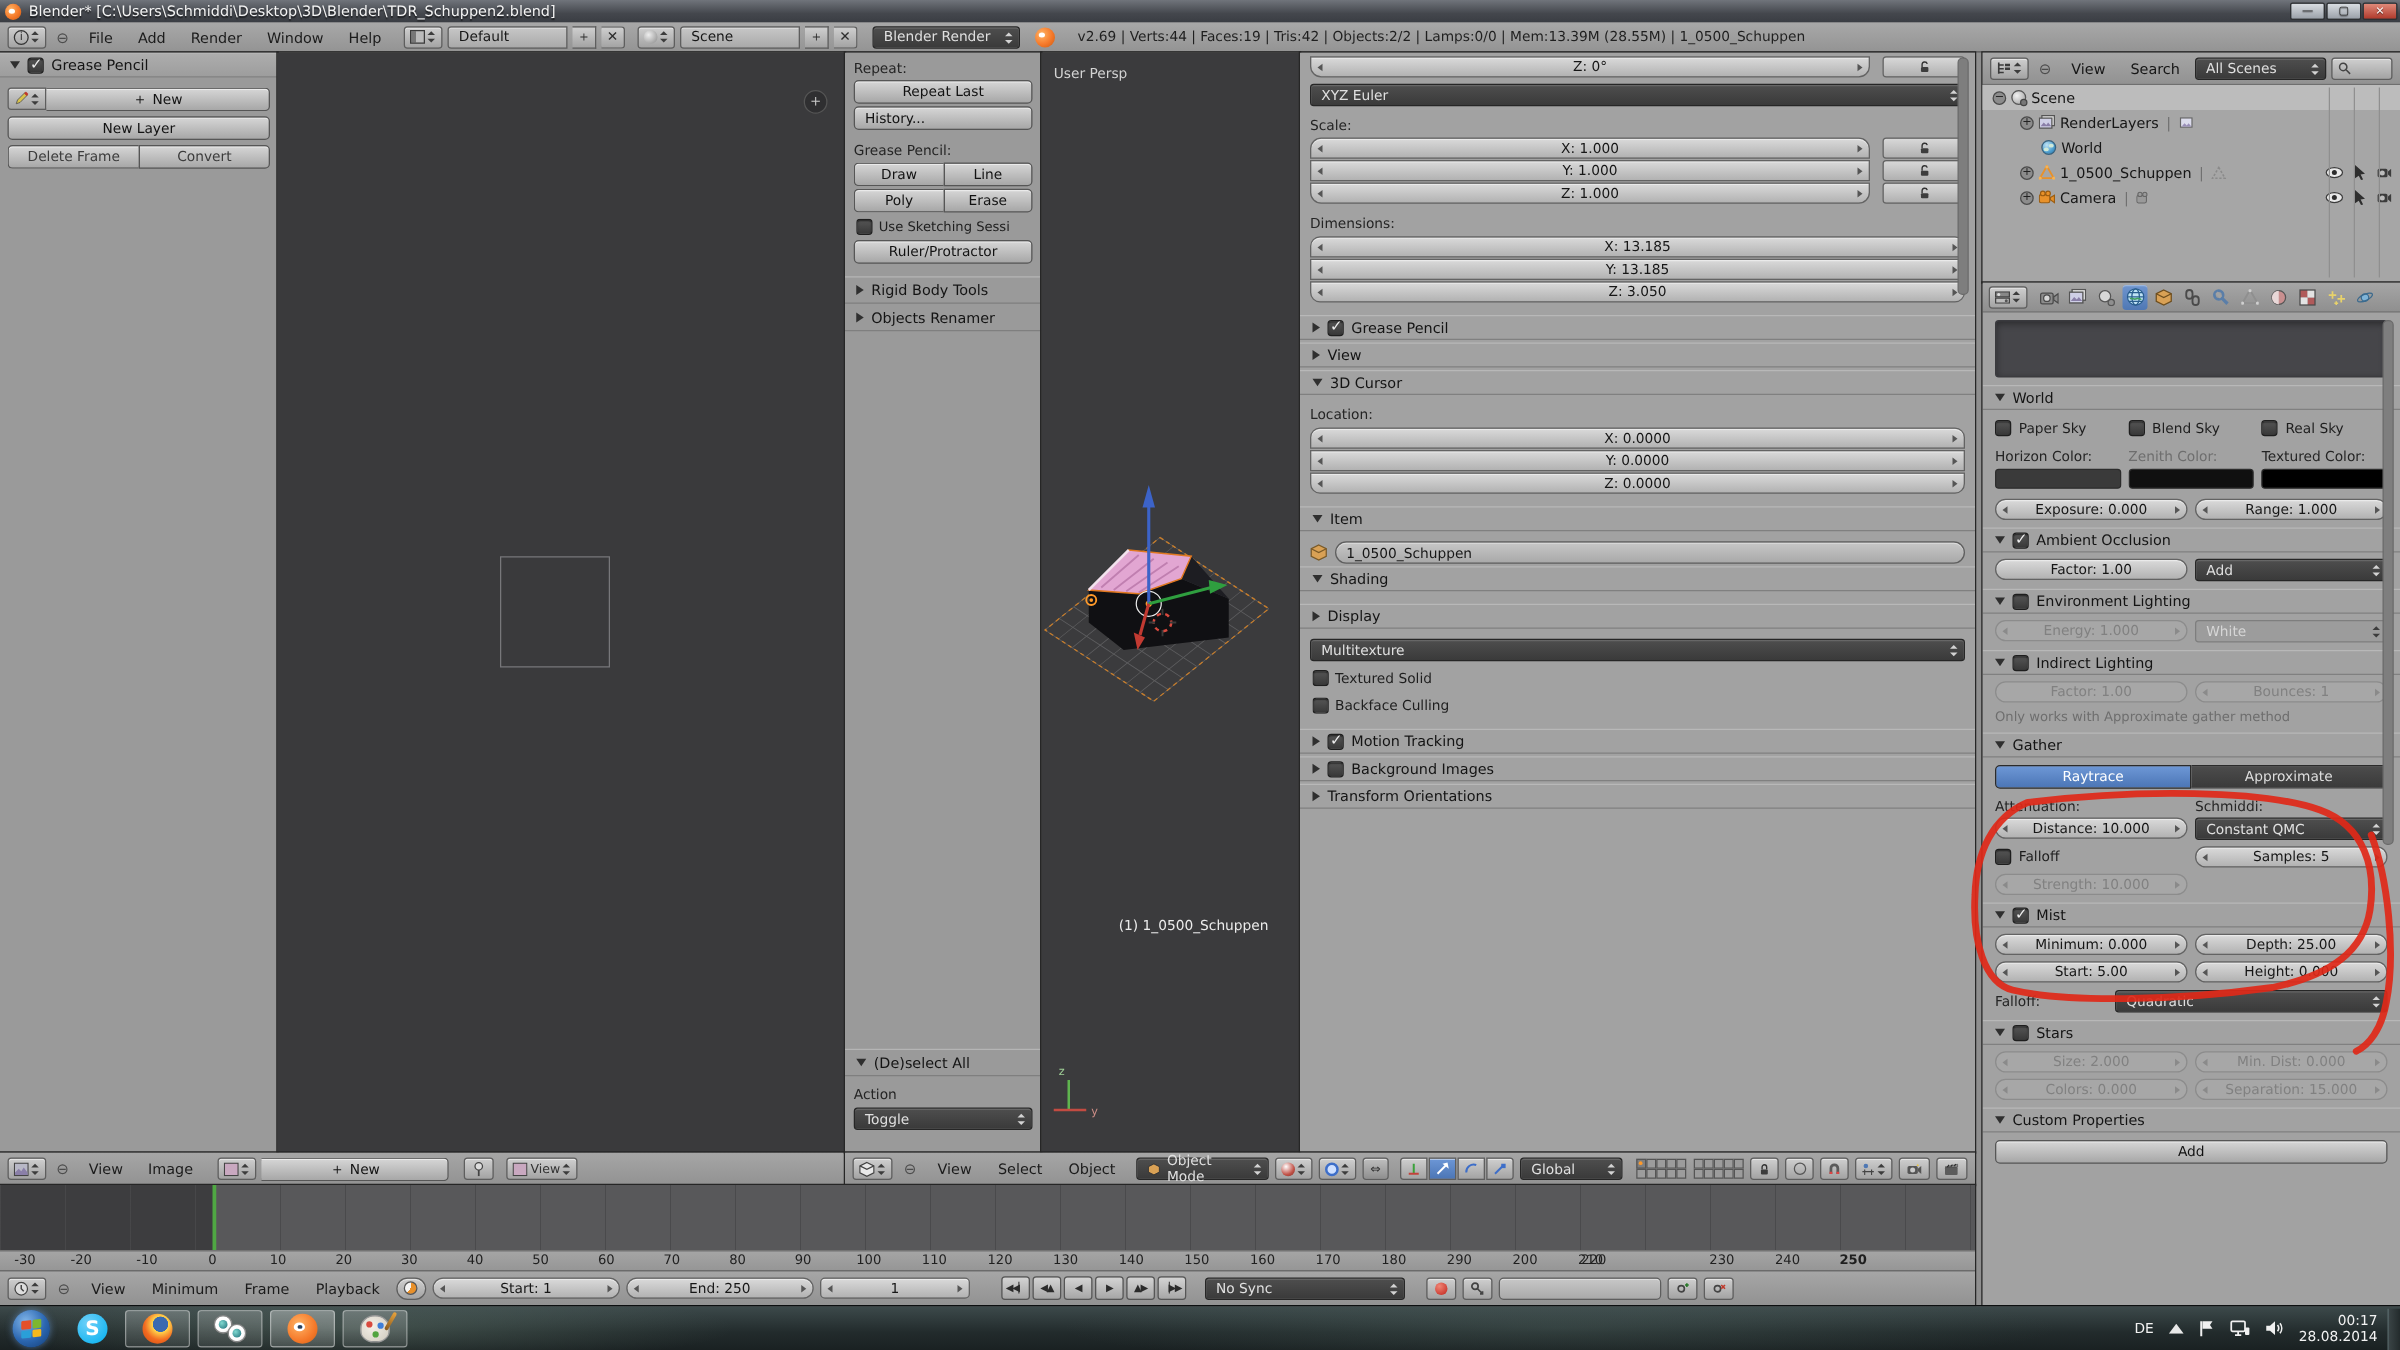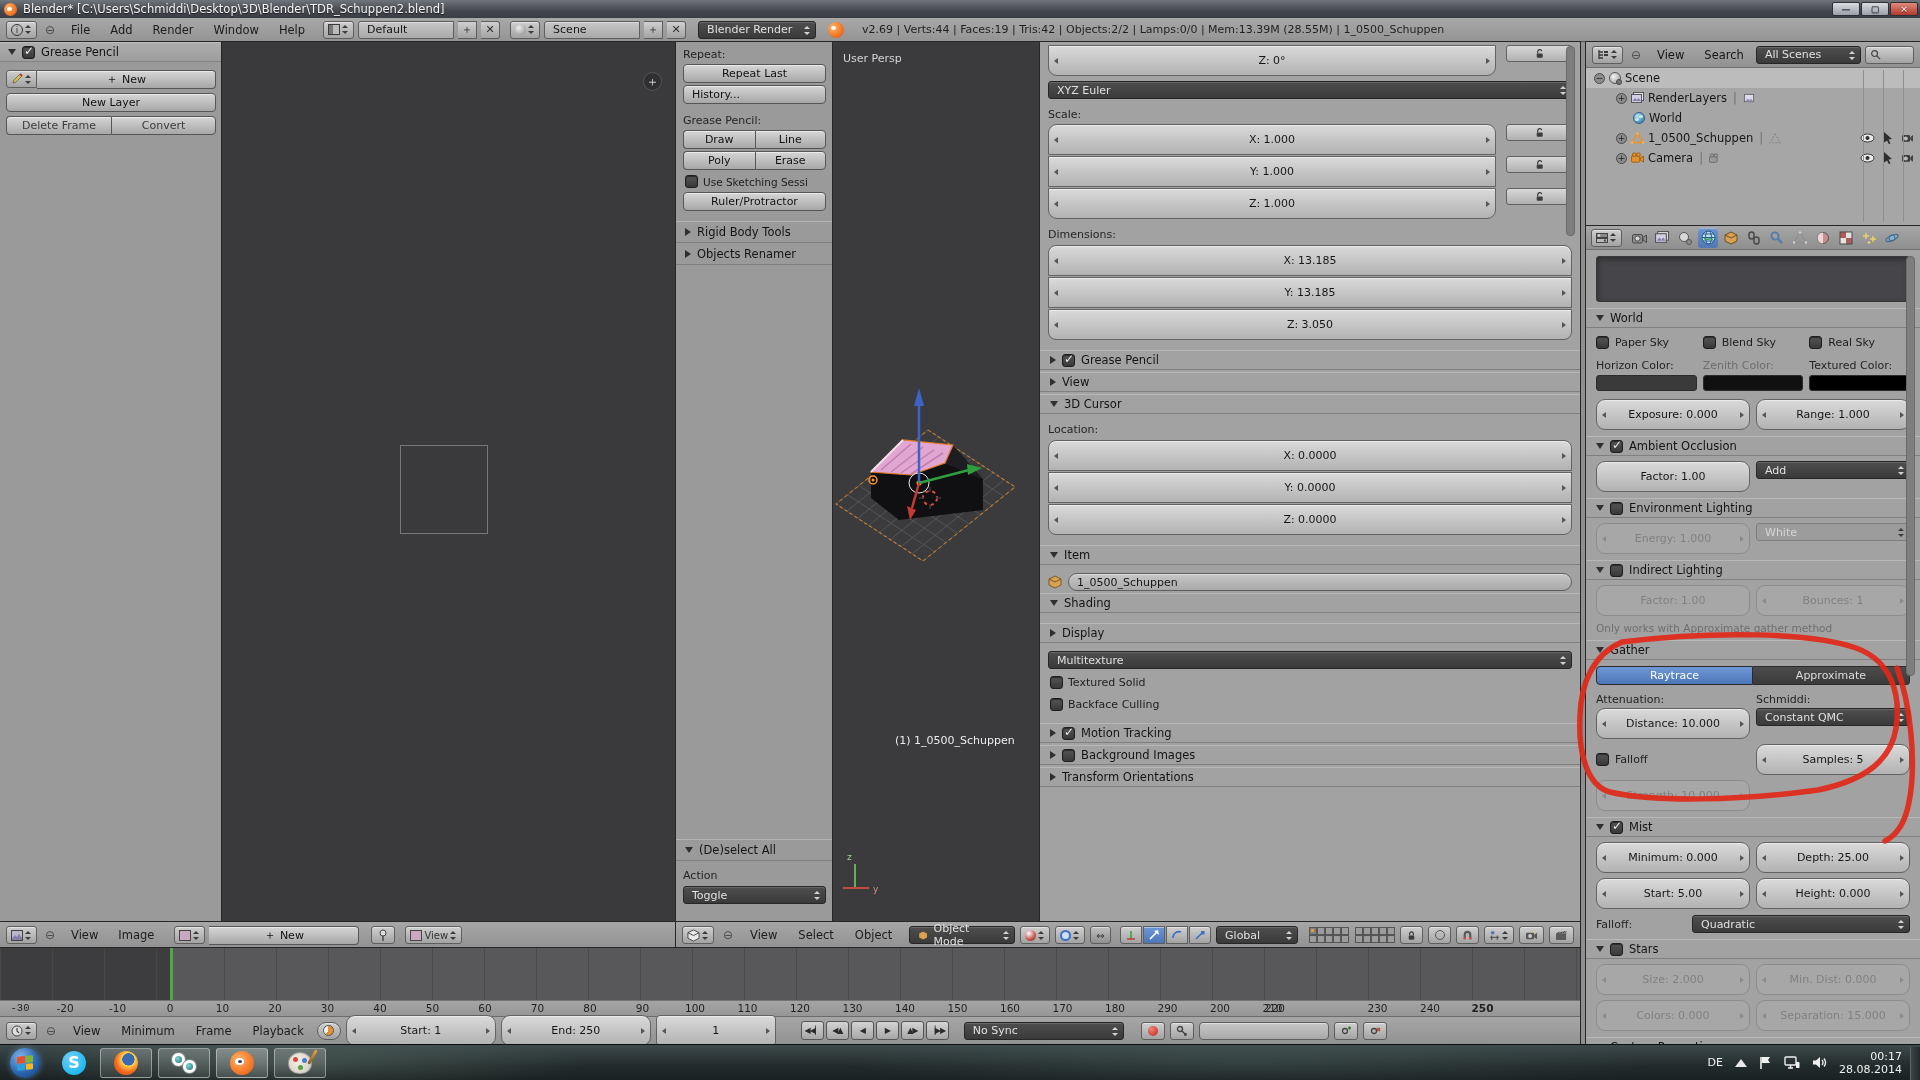--- a/index.html
+++ b/index.html
@@ -25,21 +25,21 @@
   .field{height:18px;border:1px solid #5e5e5e;border-radius:3px 0 0 3px;background:linear-gradient(#c7c7c7,#a9a9a9);display:flex;align-items:center;padding:0 8px;font-size:11px;color:#161616;box-shadow:inset 0 1px 0 rgba(255,255,255,.4)}
   .sqbtn{width:19px;height:18px;border:1px solid #5e5e5e;border-left:none;background:linear-gradient(#cfcfcf,#a3a3a3);display:flex;align-items:center;justify-content:center;font-size:11px;color:#2e2e2e}
   .sqbtn.last{border-radius:0 3px 3px 0}
   .dd{position:relative;height:18px;border:1px solid #262626;border-radius:3px;background:linear-gradient(#4e4e4e,#3a3a3a);display:flex;align-items:center;gap:5px;padding:0 16px 0 8px;font-size:11px;color:#e0e0e0;box-shadow:inset 0 1px 0 rgba(255,255,255,.14)}
   .dd .ud{position:absolute;right:4px;top:4px}
   .dd.dis{background:#9c9c9c;color:#cycyc}
   .dd.dis{background:#9c9c9c;color:#d6d6d6;border-color:#7e7e7e;box-shadow:none}
   .stats{font-size:11px;color:#1f1f1f;margin-left:8px;white-space:nowrap}
   
   .btn{height:19px;border:1px solid #565656;border-radius:4px;background:linear-gradient(#d6d6d6,#a7a7a7);display:flex;align-items:center;justify-content:center;gap:4px;font-size:11px;color:#121212;box-shadow:inset 0 1px 0 rgba(255,255,255,.5)}
-  .sl{position:relative;height:31px;border:1px solid #636363;border-radius:9px;background:linear-gradient(#dadada,#b2b2b2);display:flex;align-items:center;justify-content:center;font-size:11px;color:#161616;box-shadow:inset 0 1px 0 rgba(255,255,255,.45)}
+  .sl{position:relative;height:17px;border:1px solid #636363;border-radius:9px;background:linear-gradient(#dadada,#b2b2b2);display:flex;align-items:center;justify-content:center;font-size:11px;color:#161616;box-shadow:inset 0 1px 0 rgba(255,255,255,.45)}
   .sl::before{content:"";position:absolute;left:5px;top:50%;transform:translateY(-50%);border-top:3.5px solid transparent;border-bottom:3.5px solid transparent;border-right:4px solid #555}
   .sl::after{content:"";position:absolute;right:5px;top:50%;transform:translateY(-50%);border-top:3.5px solid transparent;border-bottom:3.5px solid transparent;border-left:4px solid #555}
   .sl.noarr::before,.sl.noarr::after{display:none}
   .sl.dis{background:#a7a7a7;color:#818181;border-color:#8c8c8c;box-shadow:none}
   .sl.dis::before{border-right-color:#8a8a8a}.sl.dis::after{border-left-color:#8a8a8a}
   .cb{width:13px;height:13px;border-radius:3px;border:1px solid #1e1e1e;background:linear-gradient(#565656,#383838);position:relative;flex:0 0 auto;box-shadow:inset 0 1px 1px rgba(0,0,0,.5)}
   .cb.on::after{content:"✓";position:absolute;left:1px;top:-3px;font-size:12px;color:#efefef}
   .ph{display:flex;align-items:center;gap:6px;height:20px;padding:0 8px;background:linear-gradient(#adadad,#9d9d9d);border-top:1px solid #bdbdbd;border-bottom:1px solid #828282;font-size:11.5px;color:#141414}
   .tri{width:0;height:0;flex:0 0 auto}
   .tri.r{border-top:4px solid transparent;border-bottom:4px solid transparent;border-left:6px solid #2f2f2f}
@@ -548,21 +548,21 @@
           <path d="M3 4L4.5 2M6 3.6L7.5 1.8M9 3.2L10.5 1.5" stroke="#2d2d2d"></path>
         </svg>
       </span>
   </div>
 
   <div class="region timeline">
     <div class="tl-dark"></div>
     <div class="tl-light"></div>
     <div class="playhead"></div>
     <div class="tl-ruler">
-        <span class="tl-tick" style="left: 20px; font-family: Liberation Mono, monospace;">-30</span>
+        <span class="tl-tick" style="left: 20px;">-30</span>
         <span class="tl-tick" style="left: 65px;">-20</span>
         <span class="tl-tick" style="left: 117.5px;">-10</span>
         <span class="tl-tick" style="left: 170px;">0</span>
         <span class="tl-tick" style="left: 222.5px;">10</span>
         <span class="tl-tick" style="left: 275px;">20</span>
         <span class="tl-tick" style="left: 327.5px;">30</span>
         <span class="tl-tick" style="left: 380px;">40</span>
         <span class="tl-tick" style="left: 432.5px;">50</span>
         <span class="tl-tick" style="left: 485px;">60</span>
         <span class="tl-tick" style="left: 537.5px;">70</span>

